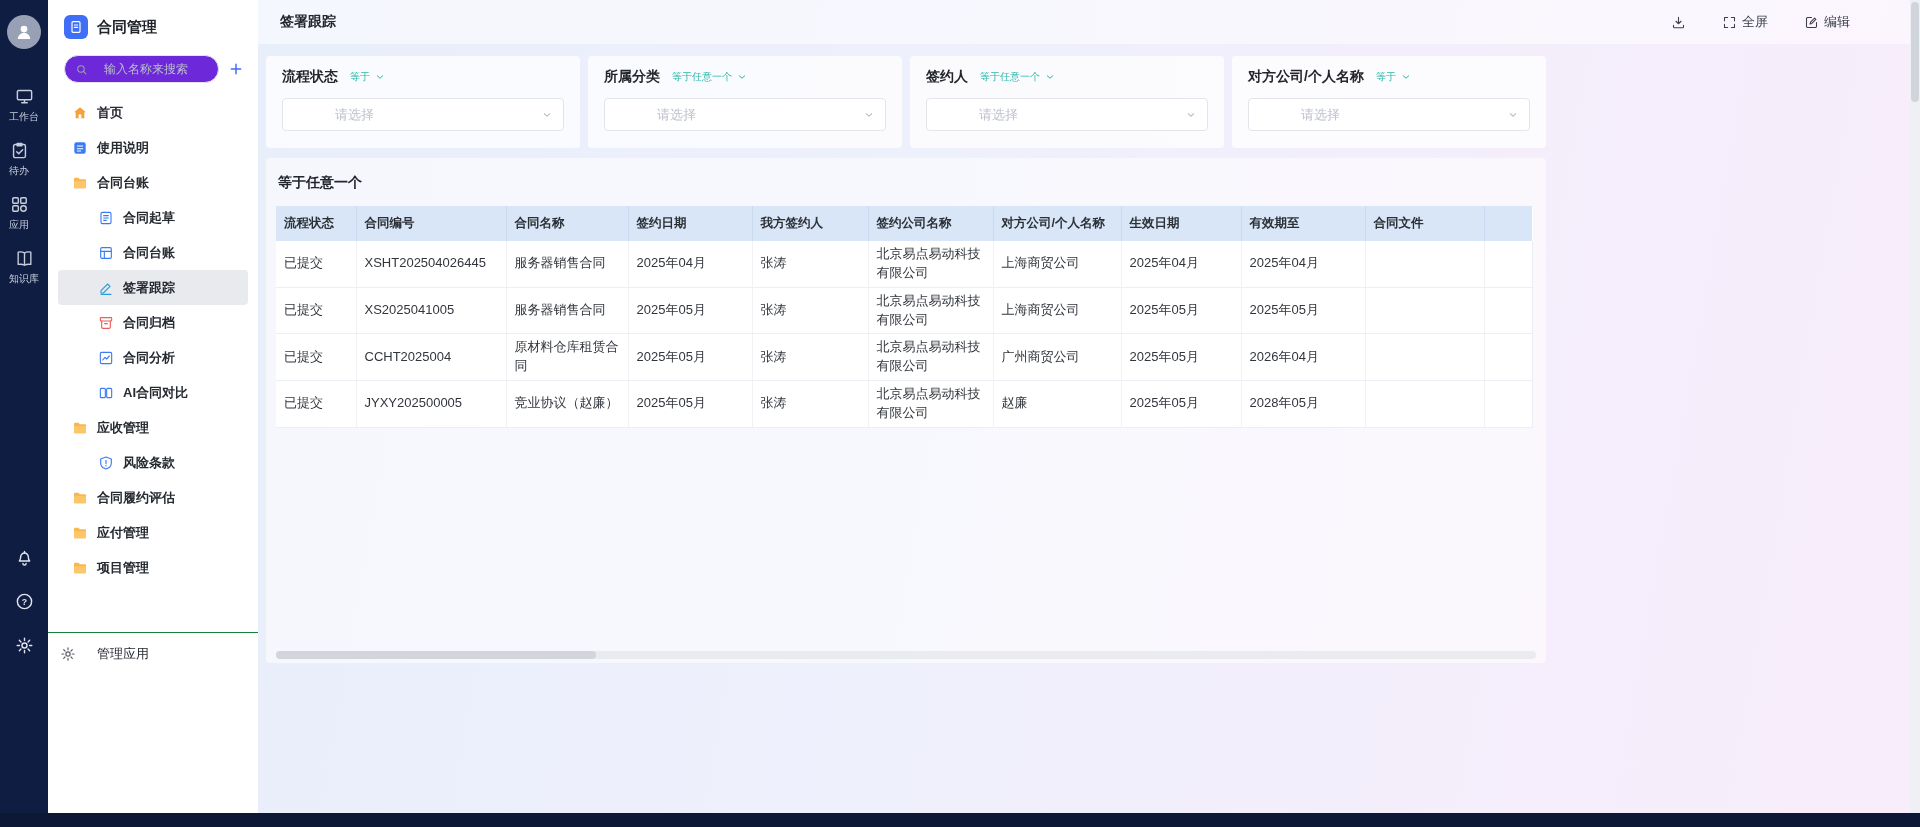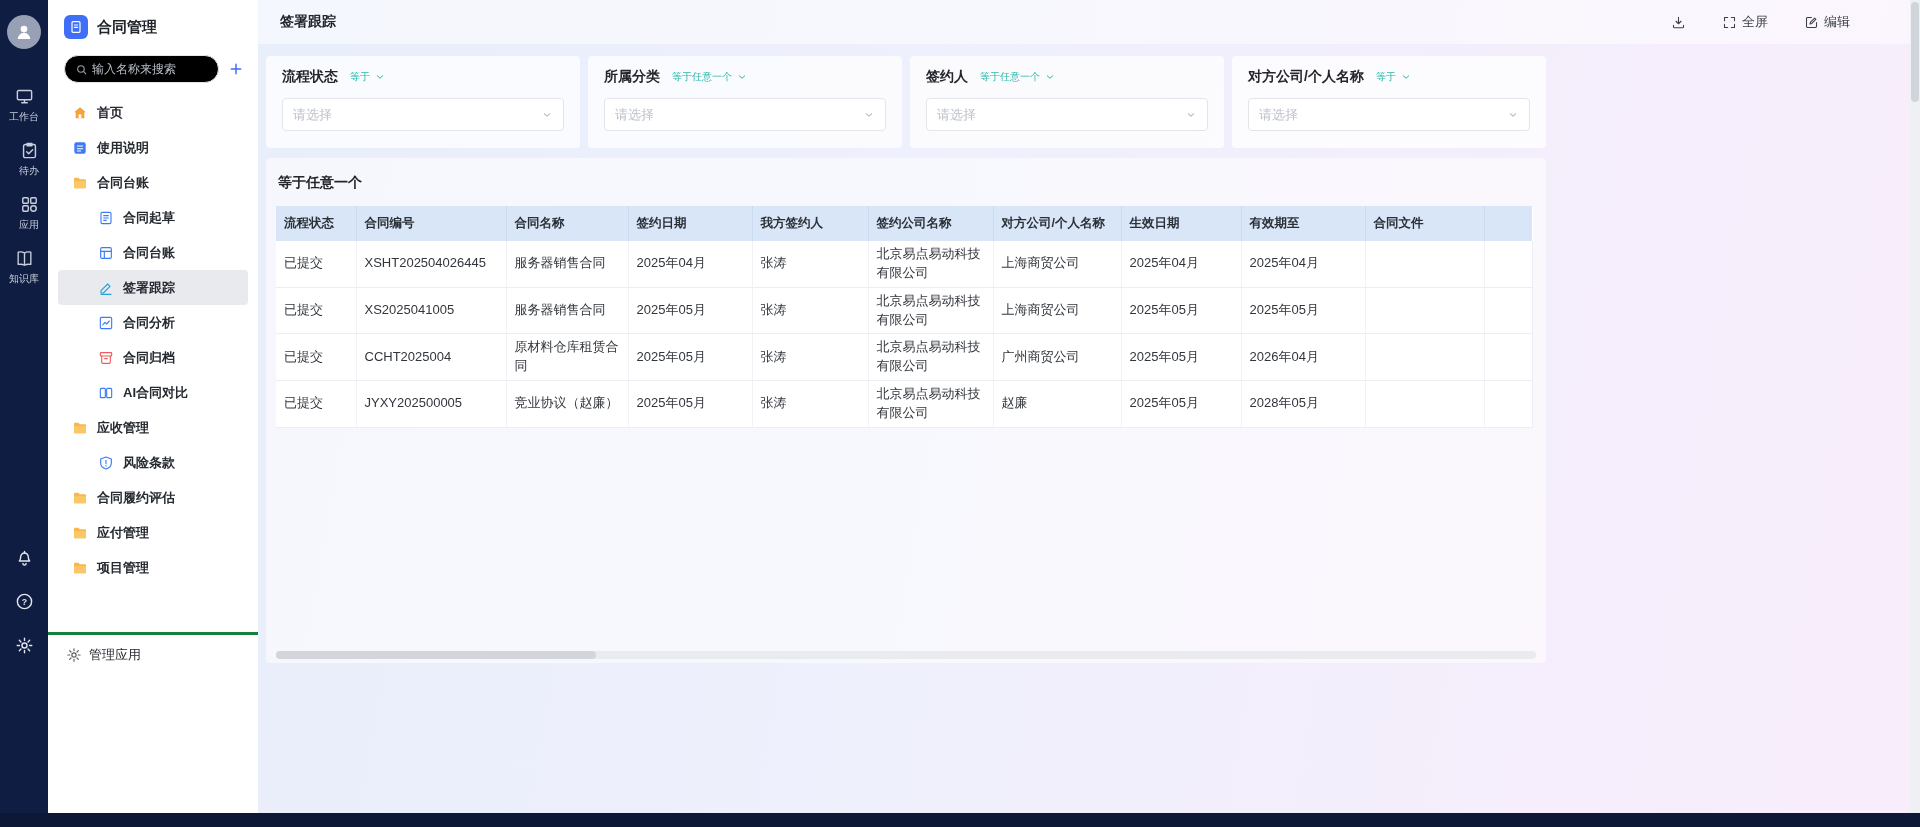--- a/index.html
+++ b/index.html
@@ -14,21 +14,21 @@
   
   .rail {
     flex:0 0 48px; width:48px; background:#101d42; position:relative;
     display:flex; flex-direction:column; align-items:center; padding-top:15px;
   }
   .avatar {
     width:34px; height:34px; border-radius:50%; background:#97a0b4;
     display:flex; align-items:center; justify-content:center; cursor:pointer;
   }
   .avatar svg { width:20px; height:20px; }
-  .rail-items { margin-top:38px; display:flex; flex-direction:column; gap:17px; align-items:flex-end; }
+  .rail-items { margin-top:38px; display:flex; flex-direction:column; gap:17px; align-items:flex-start; }
   .rail-item { display:flex; flex-direction:column; align-items:center; gap:4px; cursor:pointer; color:#c7cfdd; }
   .rail-item .icon svg { width:19px; height:19px; display:block; }
   .rail-label { font-size:10px; color:#c7cfdd; white-space:nowrap; }
   .rail-bottom {
     position:absolute; top:548px; left:0; width:48px;
     display:flex; flex-direction:column; align-items:center; gap:25px; color:#e0e5ef;
   }
   .rail-bottom .icon { cursor:pointer; }
   .rail-bottom .icon svg { width:19px; height:19px; display:block; }
 
@@ -39,41 +39,41 @@
   }
   .sb-header { display:flex; align-items:center; gap:9px; padding:0 16px; }
   .sb-logo {
     width:24px; height:24px; border-radius:6px; background:#3f6ef7;
     display:flex; align-items:center; justify-content:center;
   }
   .sb-logo svg { width:16px; height:16px; }
   .sb-title { font-size:15px; font-weight:bold; color:#20242b; }
   .sb-search-row { display:flex; align-items:center; gap:9px; padding:16px 14px 8px 16px; }
   .sb-search {
-    flex:1; height:28px; border:1px solid #e3e6eb; border-radius:14px; background:#000000;
-    display:flex; align-items:center; gap:4px; padding:0 10px; cursor:text;
+    flex:1; height:28px; border:1px solid #e3e6eb; border-radius:14px; background:#6d28d9;
+    display:flex; align-items:center; gap:16px; padding:0 10px; cursor:text;
   }
   .sb-search .icon svg { width:13px; height:13px; display:block; }
   .sb-search .ph { font-size:12px; color:#b9bfc9; white-space:nowrap; }
   .sb-plus { cursor:pointer; display:flex; }
   .sb-plus svg { width:16px; height:16px; }
   .menu { padding:4px 10px 0;font-weight:bold; }
   .menu-item {
     display:flex; align-items:center; gap:9px; height:35px; padding:0 8px 0 14px;
     border-radius:4px; cursor:pointer; font-size:13px; color:#262a31;
   }
   .menu-item.sub { padding-left:40px; }
   .menu-item.active { background:#e8eaee; }
   .menu-item .icon { display:inline-flex; }
   .menu-item .icon svg { width:16px; height:16px; display:block; }
   .menu-label { white-space:nowrap; }
   .sb-footer {
     position:absolute; top:632px; left:0; width:210px; height:42px;
-    border-top:3px solid #15803d; display:flex; align-items:center; gap:7px;
-    padding:0 18px; font-size:13px; color:#262a31; cursor:pointer; background:#fff;
+    border-top:1px solid #15803d; display:flex; align-items:center; gap:21px;
+    padding:0 12px; font-size:13px; color:#262a31; cursor:pointer; background:#fff;
   }
   .sb-footer .icon { color:#5b6067; display:inline-flex; }
   .sb-footer .icon svg { width:16px; height:16px; display:block; }
 
   
   .main {
     flex:1; position:relative; overflow:hidden;
     background:linear-gradient(100deg,#e9eefb 0%,#eef0fc 40%,#f4eefb 70%,#f8edfb 100%);
   }
   .topbar {
@@ -91,21 +91,21 @@
     width:314px; height:92px; background:rgba(255,255,255,0.75); border-radius:4px;
     padding:12px 16px;
   }
   .filter-head { display:flex; align-items:center; gap:12px; }
   .filter-label { font-size:14px; font-weight:bold; color:#23262c; white-space:nowrap; }
   .filter-op { font-size:10px; color:#2ab7a9; display:flex; align-items:center; gap:4px; cursor:pointer; white-space:nowrap; }
   .filter-select {
     margin-top:12px; height:33px; border:1px solid #e2e5ea; border-radius:4px;
     background:rgba(255,255,255,0.9); display:flex; align-items:center; padding:0 10px; cursor:pointer;
   }
-  .filter-select .ph { font-size:13px; color:#bcc1ca; flex:1; }
+  .filter-select .ph { font-size:13px; color:#bcc1ca; flex:1;margin-left:42px; }
   .chev-teal { color:#2ab7a9; display:inline-flex; }
   .chev-gray { color:#9aa1ac; display:inline-flex; }
   .chev-teal svg,.chev-gray svg { width:12px; height:12px; display:block; }
 
   .table-card {
     margin-top:10px; width:1280px; height:505px; background:rgba(255,255,255,0.55);
     border-radius:4px; padding:14px 10px 10px; position:relative;
   }
   .section-title { font-size:14px; font-weight:bold; color:#23262c; padding:2px 2px 14px; }
   table { border-collapse:collapse; table-layout:fixed; width:1256px; background:#fff; }
@@ -286,35 +286,35 @@
           <span class="icon ">
             <svg viewBox="0 0 24 24" fill="none" stroke="#2a9ed8" stroke-width="1.7" stroke-linecap="round" stroke-linejoin="round">
               <path d="M4.5 16L14.5 6l3.5 3.5L8 19.5H4.5z"></path>
               <path d="M4.5 21.5h15"></path>
             </svg>
           </span>
           <span class="menu-label">签署跟踪</span>
         </div>
         <div class="menu-item sub">
           <span class="icon ">
+            <svg viewBox="0 0 24 24" fill="none" stroke="#f05b5b" stroke-width="1.7" stroke-linecap="round">
+              <rect x="3.5" y="4" width="17" height="5" rx="1"></rect>
+              <path d="M5.5 9v9a2 2 0 0 0 2 2h9a2 2 0 0 0 2-2V9M10 13h4"></path>
+            </svg>
+          </span>
+          <span class="menu-label">合同归档</span>
+        </div>
+        <div class="menu-item sub">
+          <span class="icon ">
             <svg viewBox="0 0 24 24" fill="none" stroke="#3b7cf6" stroke-width="1.7" stroke-linecap="round" stroke-linejoin="round">
               <rect x="3.5" y="3.5" width="17" height="17" rx="2"></rect>
               <path d="M7 15l3.5-4 2.5 2.5L17 9"></path>
             </svg>
           </span>
           <span class="menu-label">合同分析</span>
-        </div>
-        <div class="menu-item sub">
-          <span class="icon ">
-            <svg viewBox="0 0 24 24" fill="none" stroke="#f05b5b" stroke-width="1.7" stroke-linecap="round">
-              <rect x="3.5" y="4" width="17" height="5" rx="1"></rect>
-              <path d="M5.5 9v9a2 2 0 0 0 2 2h9a2 2 0 0 0 2-2V9M10 13h4"></path>
-            </svg>
-          </span>
-          <span class="menu-label">合同归档</span>
         </div>
         <div class="menu-item sub">
           <span class="icon ">
             <svg viewBox="0 0 24 24" fill="none" stroke="#3b7cf6" stroke-width="1.7">
               <rect x="3.5" y="5" width="7.5" height="14" rx="1.5"></rect>
               <rect x="13" y="5" width="7.5" height="14" rx="1.5"></rect>
             </svg>
           </span>
           <span class="menu-label">AI合同对比</span>
         </div>

